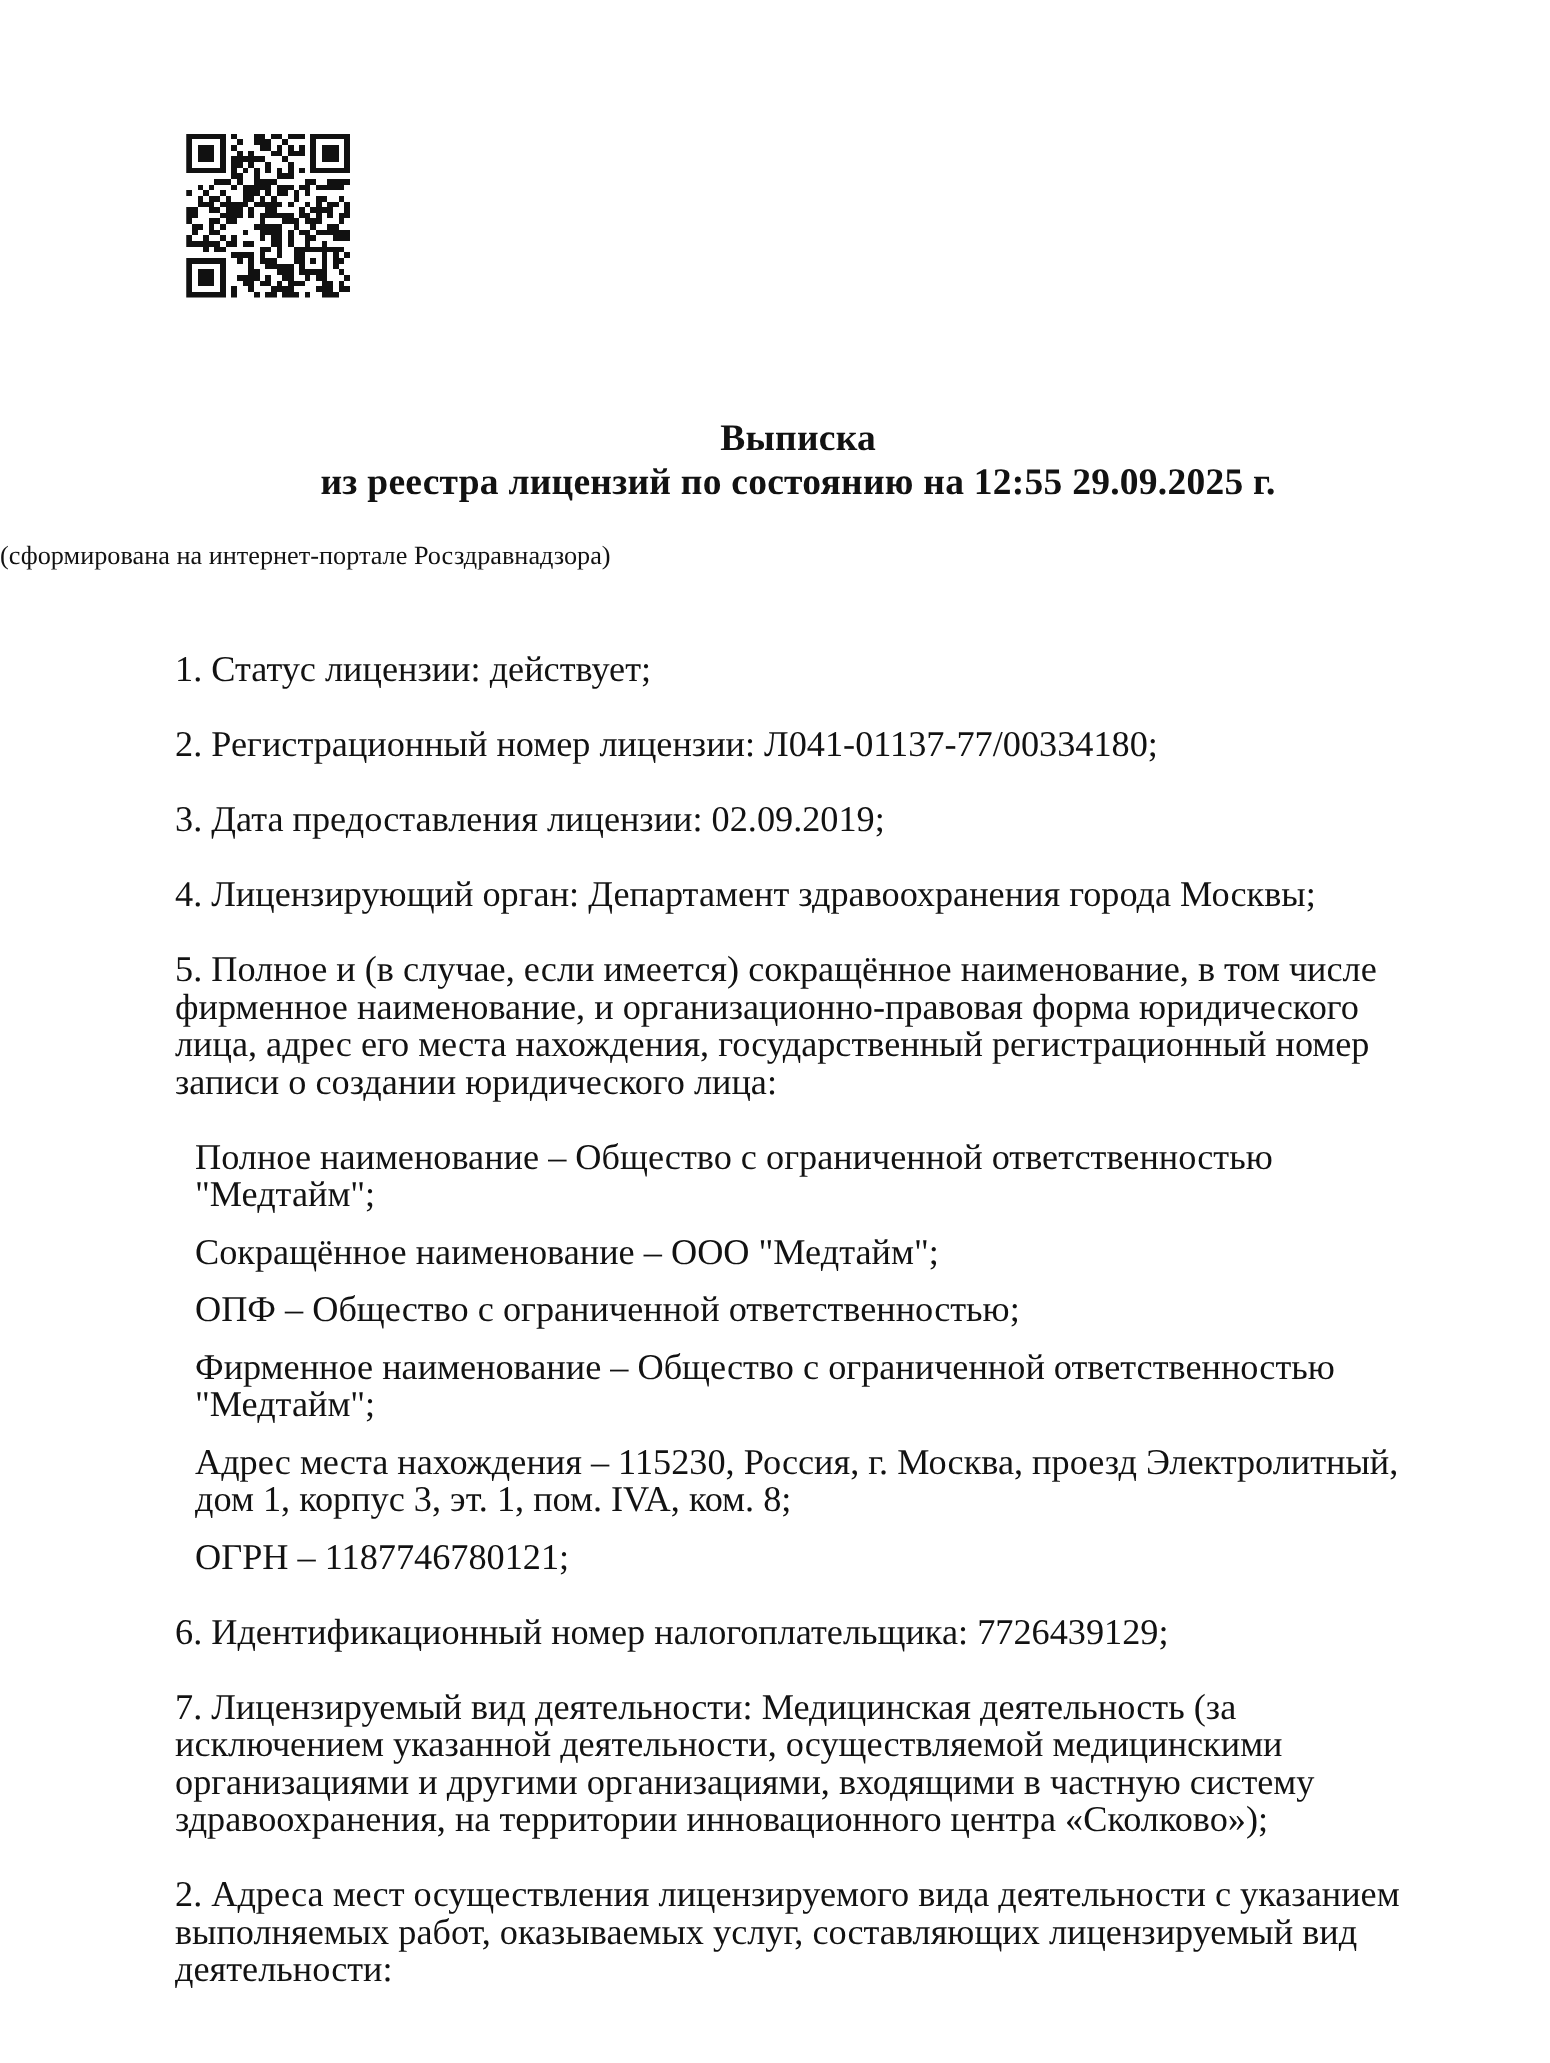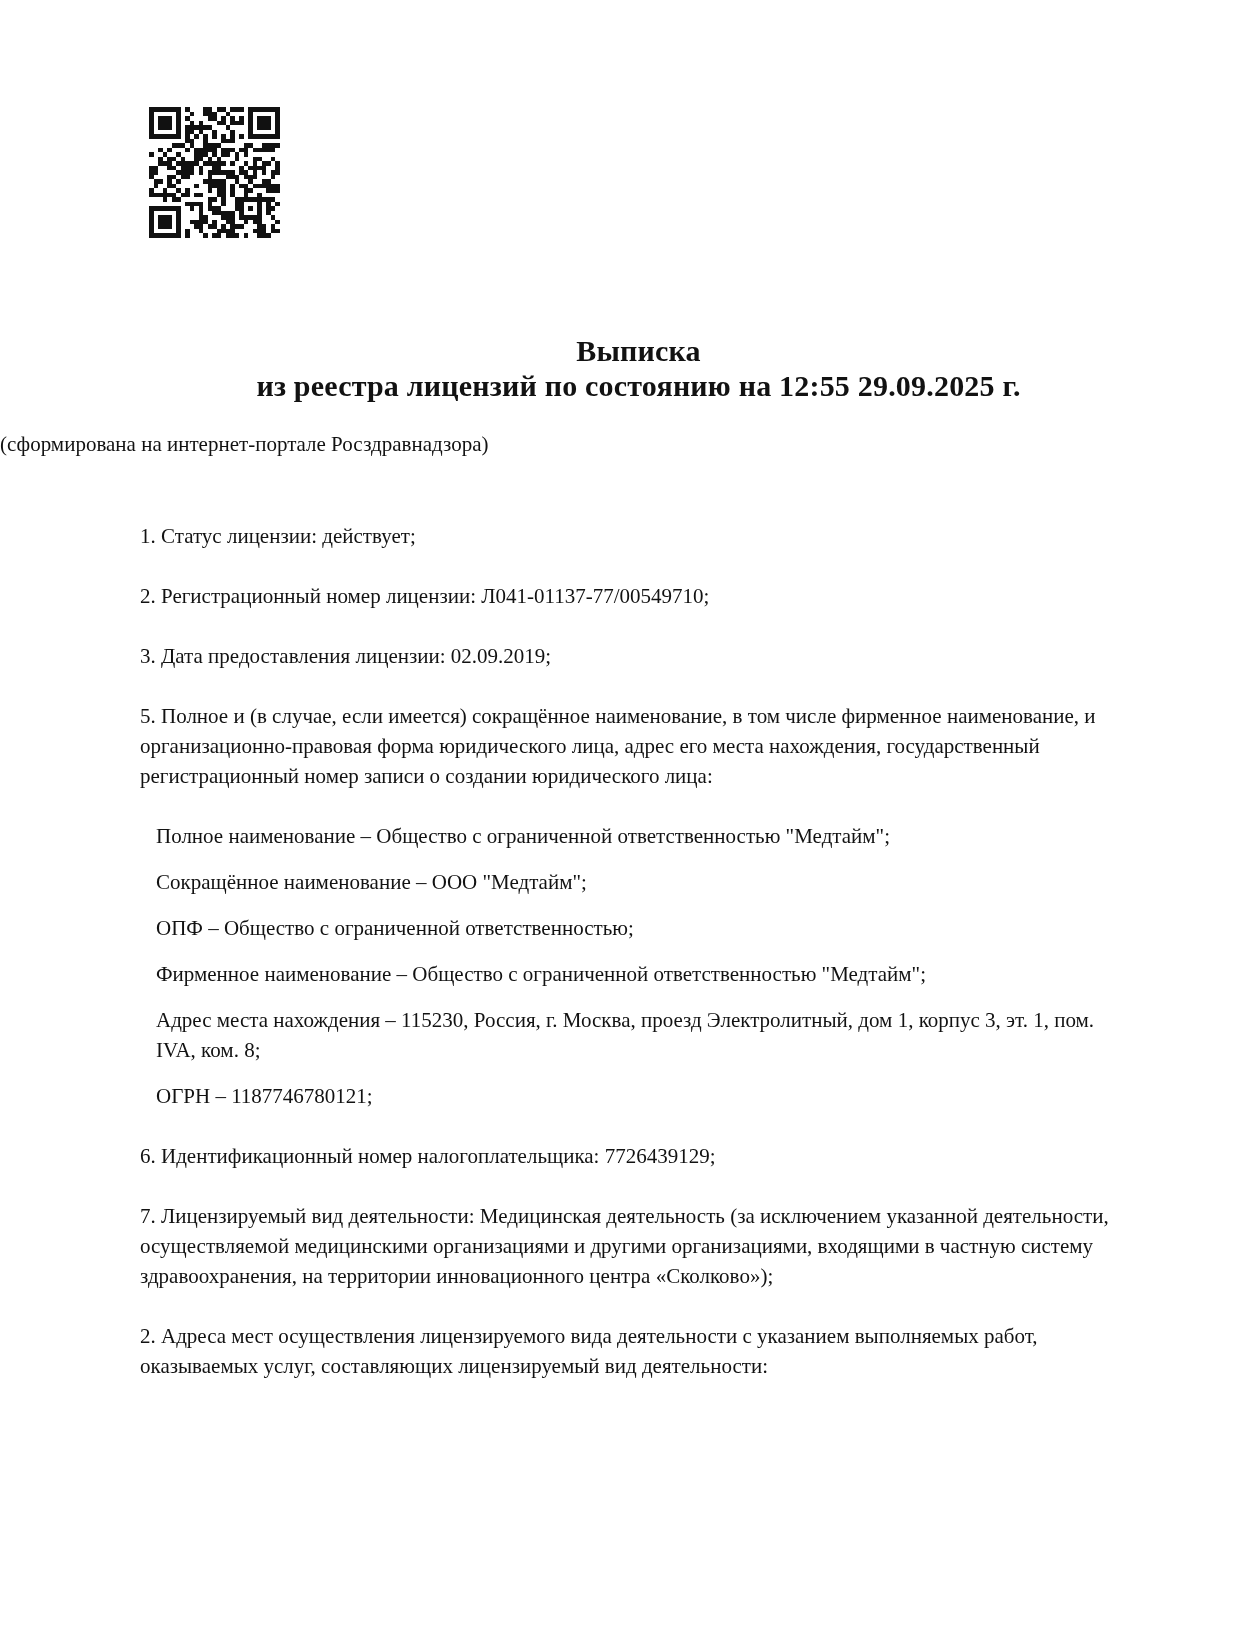--- a/index.html
+++ b/index.html
@@ -44,21 +44,21 @@
     width: 1180px;
     text-align: left;
     font-size: 21px;
     line-height: 24px;
   }
   .doc-body {
     position: absolute;
     top: 521px;
     left: 140px;
     width: 1010px;
-    font-size: 21px;
+    font-size: 29px;
     line-height: 30px;
     text-align: left;
   }
   .doc-body p {
     margin: 0 0 30px 0;
     padding: 0;
   }
   .company-block { margin: 0 0 30px 0; }
   .company-block .line { margin: 16px; }
 </style>
@@ -505,22 +505,23 @@
 
   <div class="doc-title">
     <div>Выписка</div>
     <div>из реестра лицензий по состоянию на 12:55 29.09.2025 г.</div>
   </div>
 
   <div class="doc-subtitle">(сформирована на интернет-портале Росздравнадзора)</div>
 
   <div class="doc-body">
     <p>1. Статус лицензии: действует;</p>
-    <p>2. Регистрационный номер лицензии: Л041-01137-77/00549710;</p>
+    <p>2. Регистрационный номер лицензии: Л041-01137-77/00334180;</p>
     <p>3. Дата предоставления лицензии: 02.09.2019;</p>
+    <p>4. Лицензирующий орган: Департамент здравоохранения города Москвы;</p>
     <p>5. Полное и (в случае, если имеется) сокращённое наименование, в том числе фирменное наименование, и организационно-правовая форма юридического лица, адрес его места нахождения, государственный регистрационный номер записи о создании юридического лица:</p>
 
     <div class="company-block">
       <div class="line">Полное наименование – Общество с ограниченной ответственностью "Медтайм";</div>
       <div class="line">Сокращённое наименование – ООО "Медтайм";</div>
       <div class="line">ОПФ – Общество с ограниченной ответственностью;</div>
       <div class="line">Фирменное наименование – Общество с ограниченной ответственностью "Медтайм";</div>
       <div class="line">Адрес места нахождения – 115230, Россия, г. Москва, проезд Электролитный, дом 1, корпус 3, эт. 1, пом. IVA, ком. 8;</div>
       <div class="line">ОГРН – 1187746780121;</div>
     </div>

